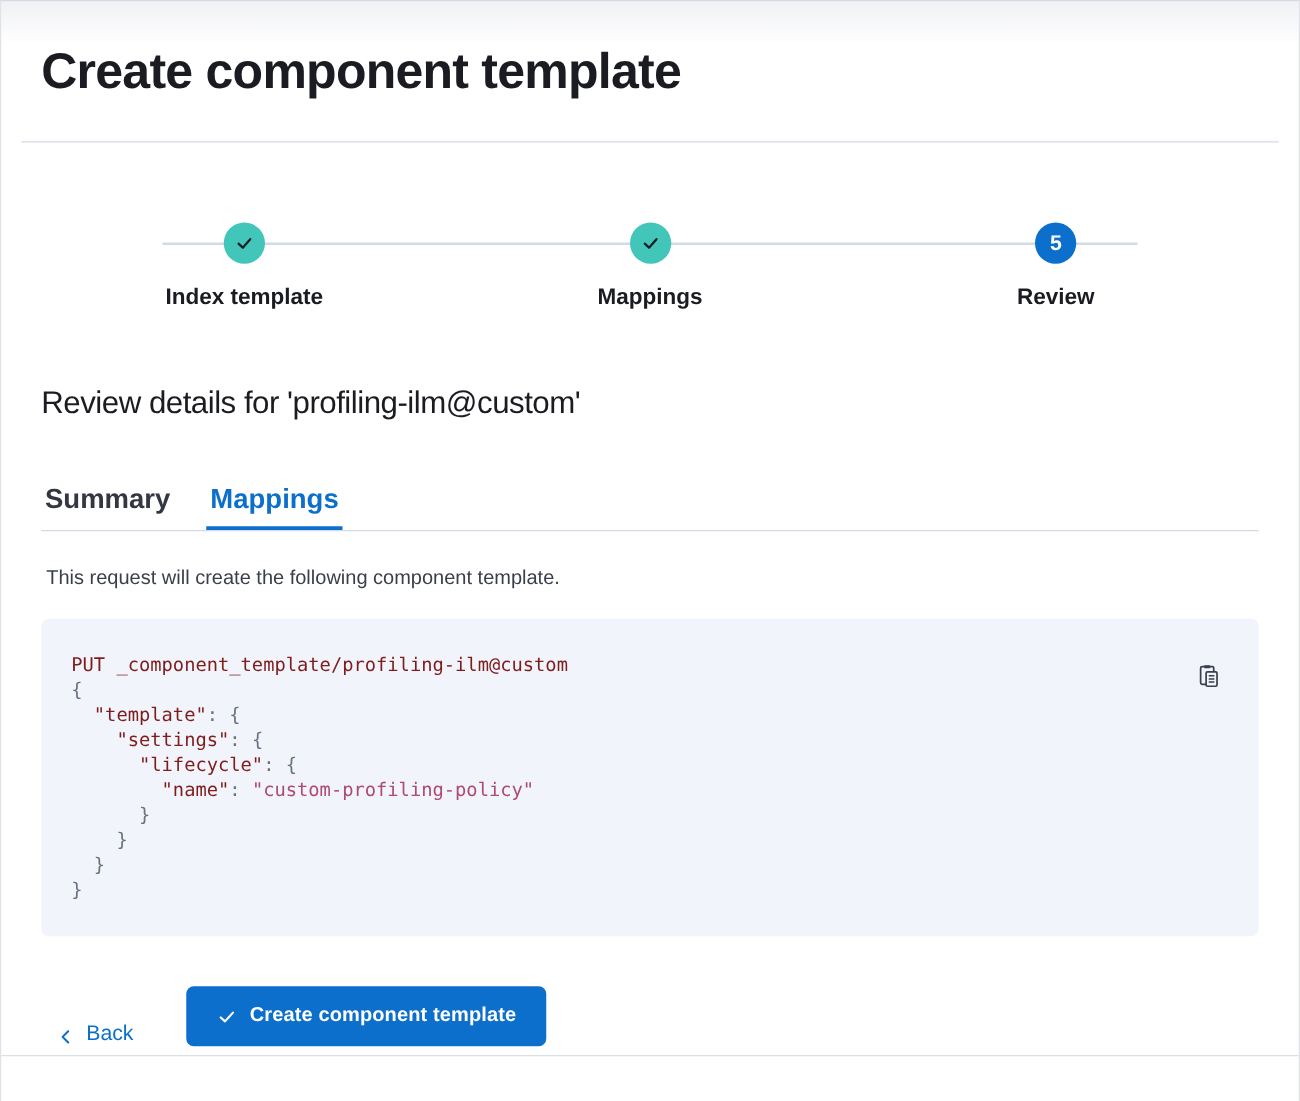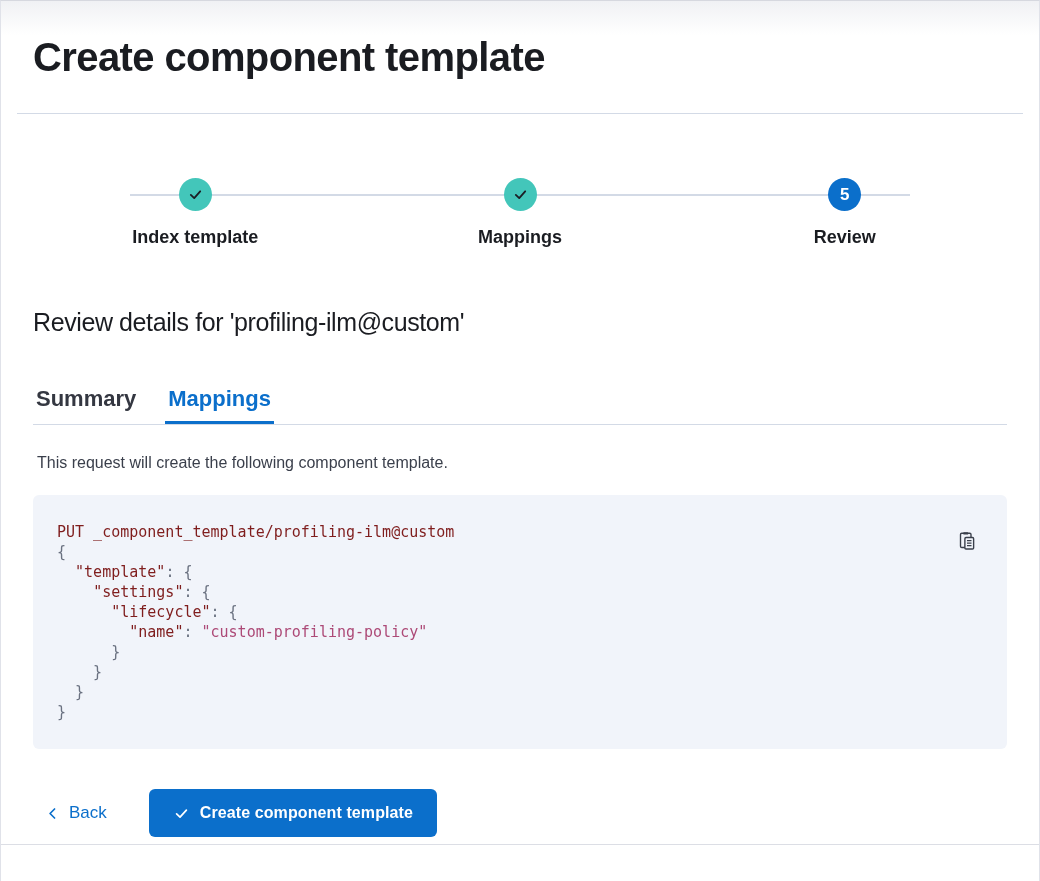--- a/index.html
+++ b/index.html
@@ -58,21 +58,21 @@
   }
   .tok-k{color:#7f1d1d;}
   .tok-p{color:var(--code-punc);}
   .tok-s{color:var(--code-string);}
   .copy-btn{
     position:absolute;top:34px;right:28px;background:none;border:none;cursor:pointer;padding:2px;line-height:0;
   }
   
   .footer{display:flex;align-items:center;margin:40px 32px 0;}
   .back-btn{
-    display:flex;align-items:center;gap:9px;background:none;border:none;cursor:pointer;
+    display:flex;align-items:flex-end;gap:9px;background:none;border:none;cursor:pointer;
     color:var(--primary);font-size:17px;font-family:inherit;padding:0 8px 0 12px;height:48px;
   }
   .submit-btn{
     display:flex;align-items:center;gap:10px;margin-left:34px;height:48px;padding:0 24px;
     background:var(--primary);color:#fff;border:none;border-radius:6px;cursor:pointer;
     font-size:16px;font-weight:600;font-family:inherit;letter-spacing:0.1px;
   }
   hr.bottom-divider{border:none;border-top:1px solid #dcdee5;margin:7px 0 0;}
   .icon{display:inline-block;line-height:0;}
 </style>

